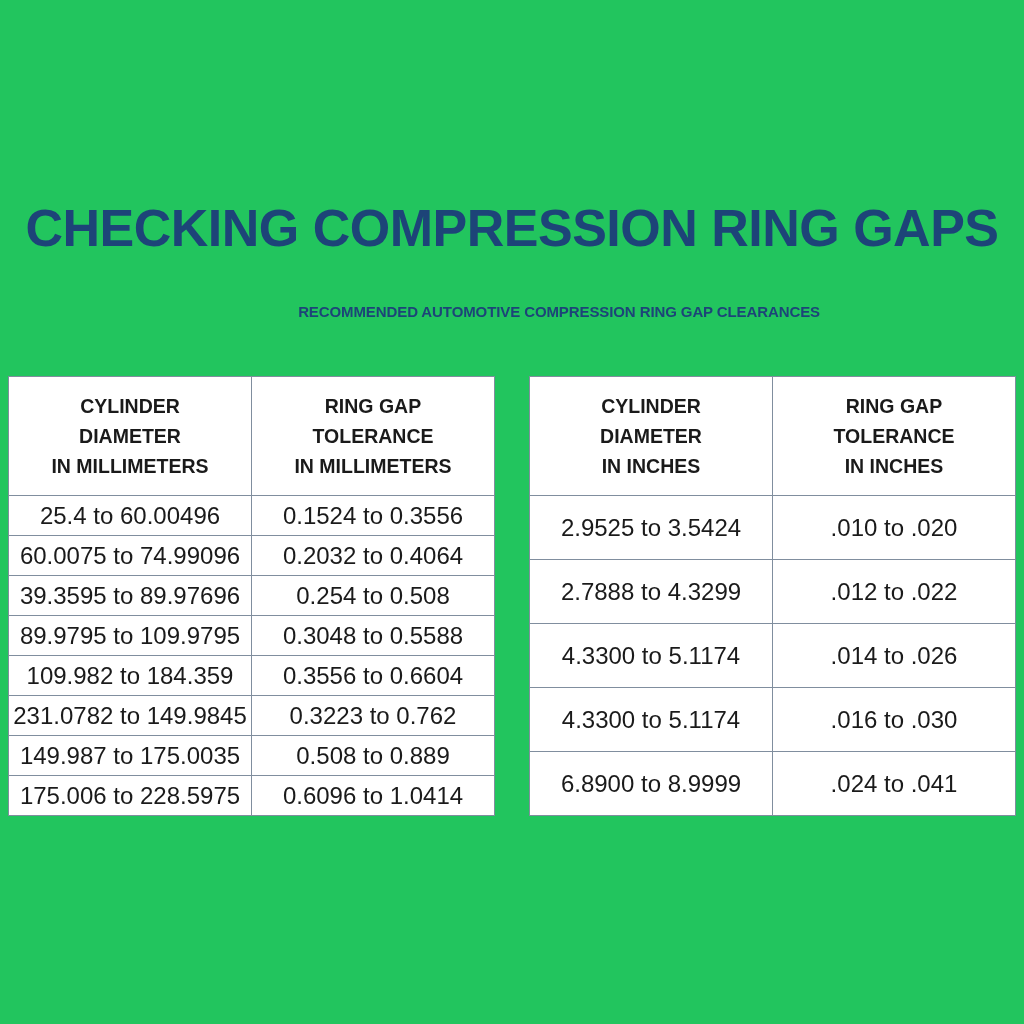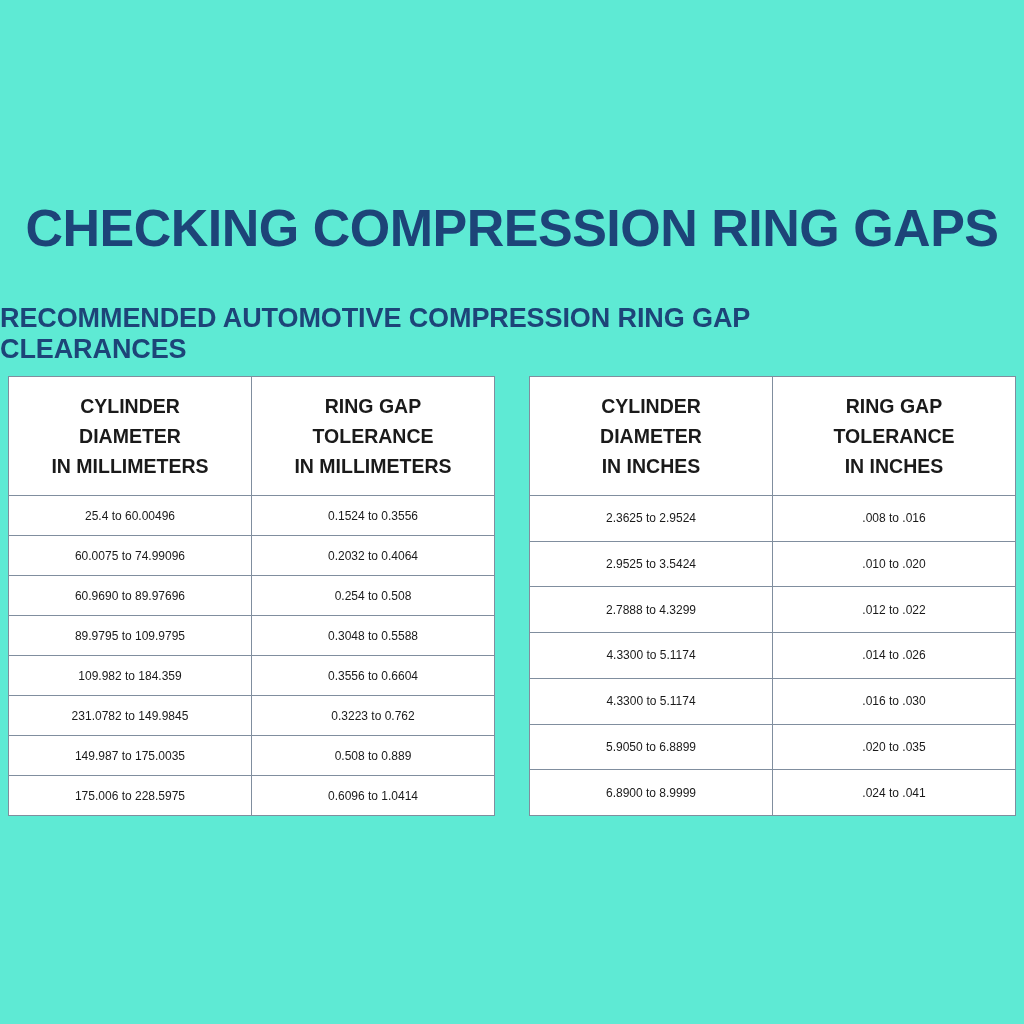--- a/index.html
+++ b/index.html
@@ -7,41 +7,41 @@
     padding: 0;
     width: 1024px;
     height: 1024px;
     background: #ffffff;
     font-family: "Liberation Sans", sans-serif;
   }
   .page {
     position: relative;
     width: 1024px;
     height: 1024px;
-    background: #5eead4;
+    background: #22c55e;
     box-sizing: border-box;
   }
   .title {
     position: absolute;
     top: 198px;
     left: 0;
     width: 1024px;
     text-align: center;
     font-size: 52px;
     font-weight: bold;
     letter-spacing: -0.5px;
     color: #1d4478;
   }
   .subtitle {
     position: absolute;
     top: 303px;
     left: 0;
     width: 820px;
-    text-align: left;
-    font-size: 27px;
+    text-align: right;
+    font-size: 15px;
     font-weight: bold;
     letter-spacing: -0.1px;
     color: #1d4478;
   }
   .tables {
     position: absolute;
     top: 376px;
     left: 0;
     width: 1024px;
     display: flex;
@@ -54,21 +54,21 @@
     table-layout: fixed;
     background: #ffffff;
   }
   table.gap-table.metric { width: 487px; }
   table.gap-table.imperial { width: 487px; }
   table.gap-table th,
   table.gap-table td {
     border: 1px solid #808e9e;
     text-align: center;
     color: #1a1a1a;
-    font-size: 12px;
+    font-size: 24px;
     padding: 0;
   }
   table.gap-table th {
     font-weight: bold;
     font-size: 19.5px;
     line-height: 30px;
     padding: 14px 4px 14px 4px;
     white-space: pre-line;
   }
   table.gap-table td {
@@ -108,21 +108,21 @@
       <tbody>
         <tr>
           <td>25.4 to 60.00496</td>
           <td>0.1524 to 0.3556</td>
         </tr>
         <tr>
           <td>60.0075 to 74.99096</td>
           <td>0.2032 to 0.4064</td>
         </tr>
         <tr>
-          <td>60.9690 to 89.97696</td>
+          <td>39.3595 to 89.97696</td>
           <td>0.254 to 0.508</td>
         </tr>
         <tr>
           <td>89.9795 to 109.9795</td>
           <td>0.3048 to 0.5588</td>
         </tr>
         <tr>
           <td>109.982 to 184.359</td>
           <td>0.3556 to 0.6604</td>
         </tr>
@@ -151,44 +151,36 @@
           <th>CYLINDER
 DIAMETER
 IN INCHES</th>
           <th>RING GAP
 TOLERANCE
 IN INCHES</th>
         </tr>
       </thead>
       <tbody>
         <tr>
-          <td>2.3625 to 2.9524</td>
-          <td>.008 to .016</td>
-        </tr>
-        <tr>
           <td>2.9525 to 3.5424</td>
           <td>.010 to .020</td>
         </tr>
         <tr>
           <td>2.7888 to 4.3299</td>
           <td>.012 to .022</td>
         </tr>
         <tr>
           <td>4.3300 to 5.1174</td>
           <td>.014 to .026</td>
         </tr>
         <tr>
           <td>4.3300 to 5.1174</td>
           <td>.016 to .030</td>
         </tr>
         <tr>
-          <td>5.9050 to 6.8899</td>
-          <td>.020 to .035</td>
-        </tr>
-        <tr>
           <td>6.8900 to 8.9999</td>
           <td>.024 to .041</td>
         </tr>
       </tbody>
     </table>
 
   </div>
 </div>
 
 </body></html>

